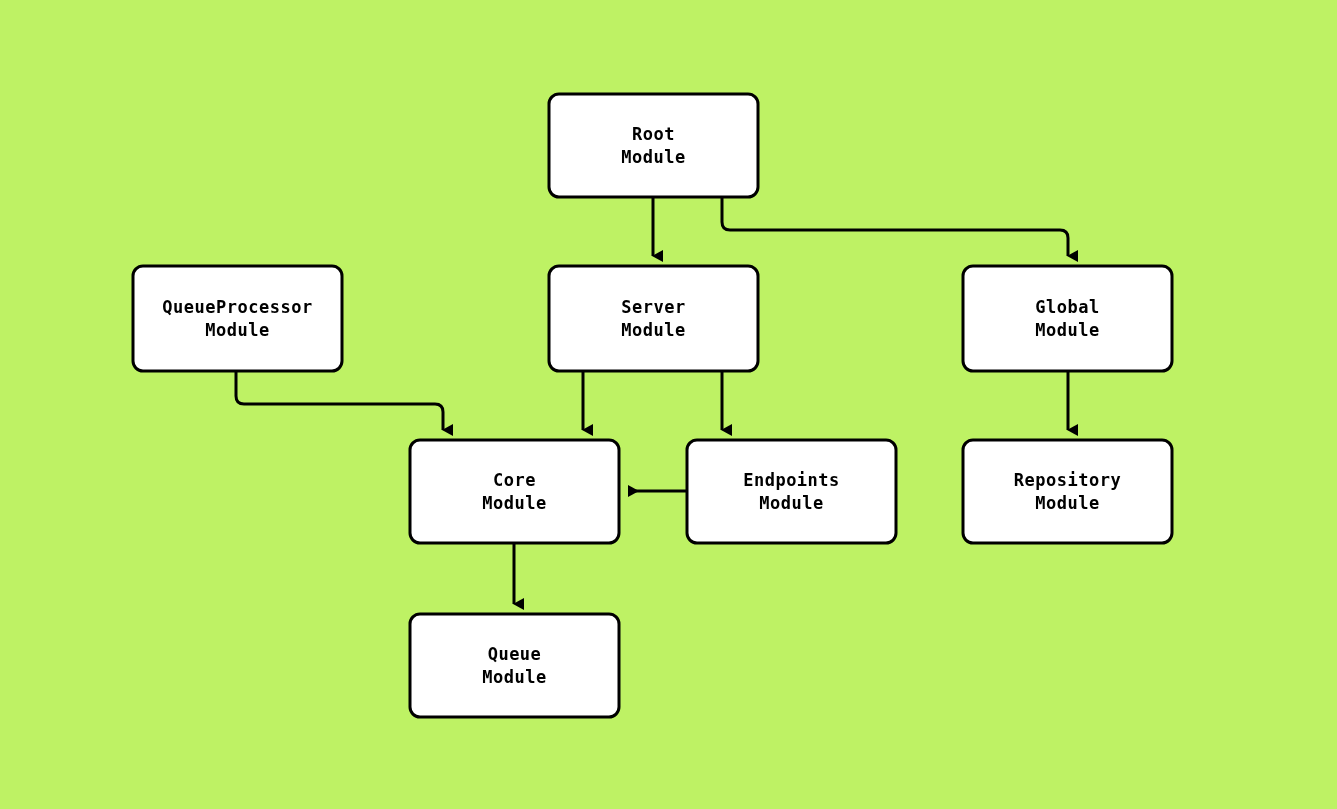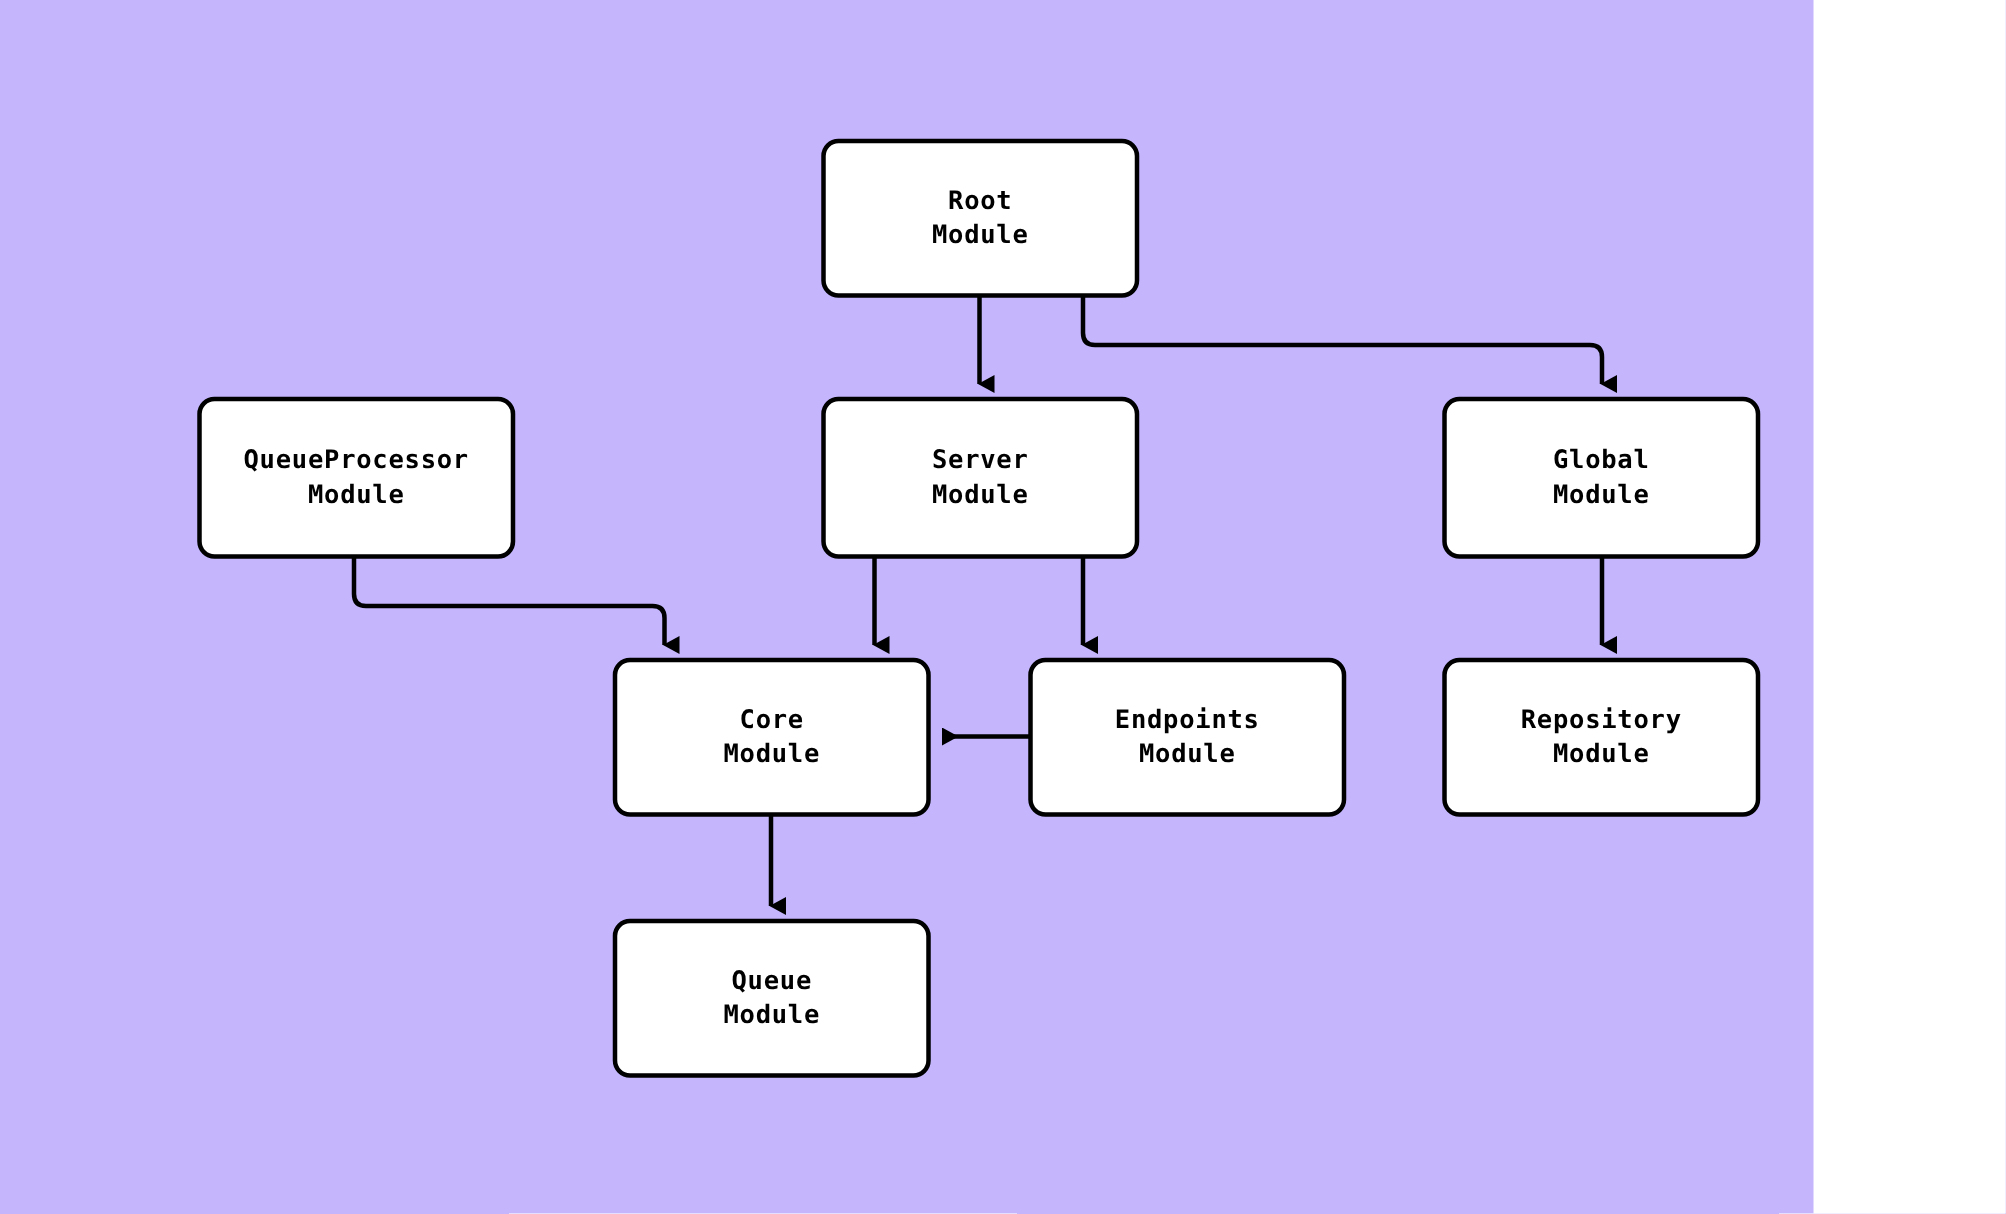--- a/index.html
+++ b/index.html
@@ -9,24 +9,23 @@
     background: #ffffff;
   }
   body {
     width: 1337px;
     height: 809px;
     overflow: hidden;
     font-family: "DejaVu Sans Mono", "Liberation Mono", monospace;
   }
   #diagram-root {
     position: relative;
-    width: 1185px;
+    width: 1337px;
     height: 809px;
-    background: #c4b5fd;
-    padding-left: 24px;
+    background: #bef264;
   }
   #diagram-svg {
     position: absolute;
     top: 0;
     left: 0;
     width: 1337px;
     height: 809px;
   }
   .node-rect {
     fill: #ffffff;

